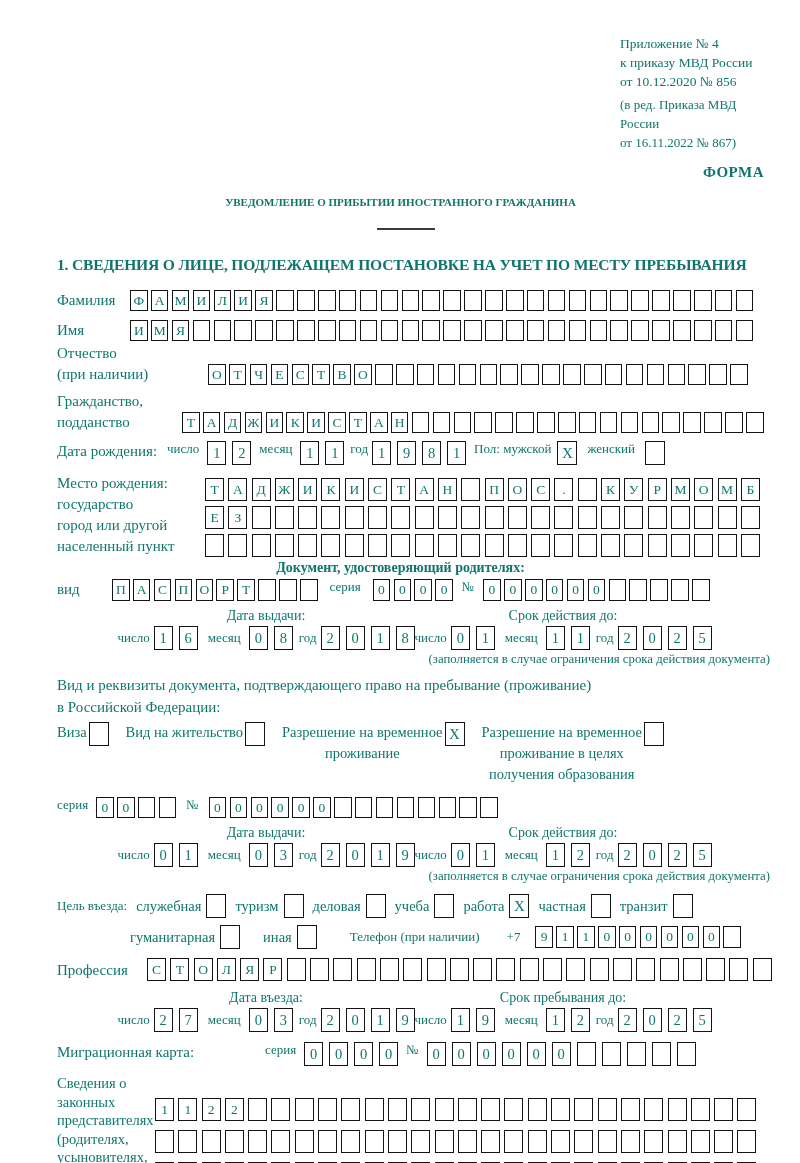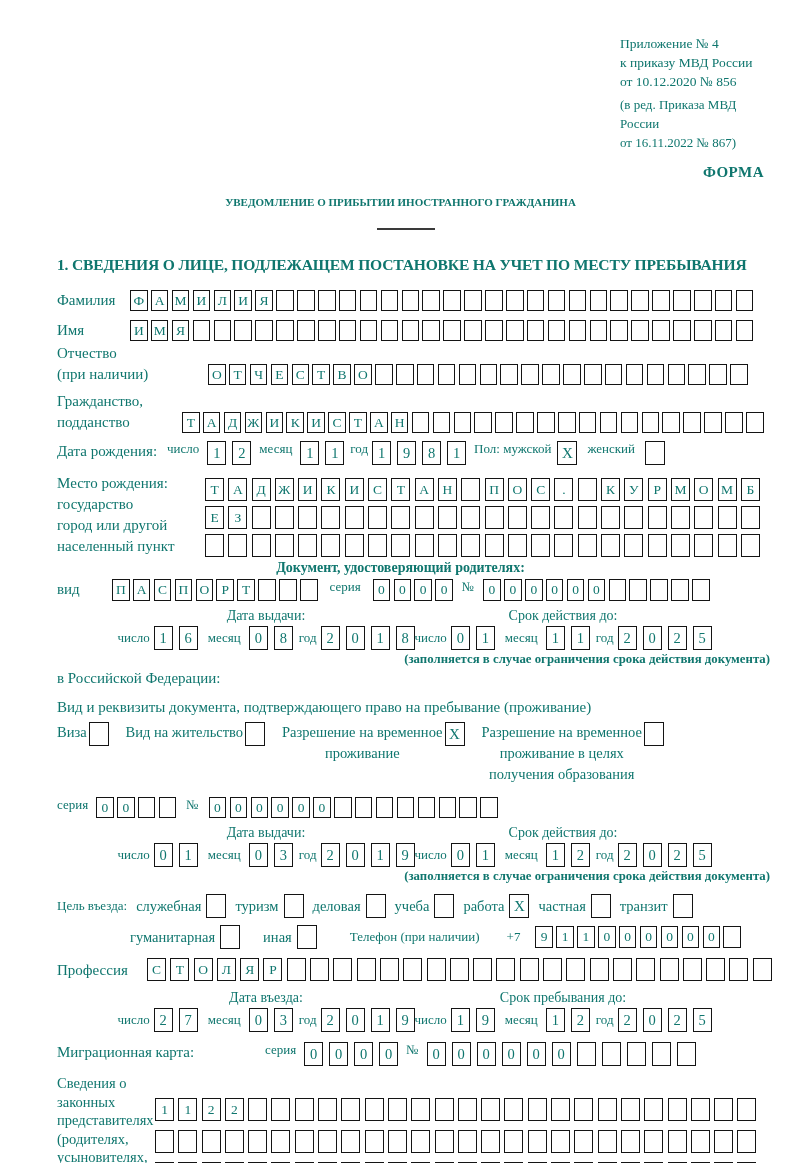--- a/index.html
+++ b/index.html
@@ -23,21 +23,21 @@
         text-align:center;font-size:13.5px;line-height:19px;font-family:inherit;}
   .cell.wide{width:19px;height:23px;line-height:21px;}
   .cell.date{width:19px;height:24px;line-height:22px;font-size:14.5px;}
   .cell.cbx{width:20px;height:24px;line-height:22px;font-size:15px;}
   .center{margin-left:-28px;text-align:center;}
   .dochead{font-weight:bold;font-size:14px;margin-top:3px;}
   .dates{display:flex;justify-content:center;margin-top:6px;}
   .dg{display:flex;flex-direction:column;}
   .dghead{text-align:center;font-size:14px;line-height:17px;}
   .dgrow{display:flex;align-items:center;margin-top:2px;}
-  .dnote{text-align:right;font-size:12.8px;margin-top:2px;padding-right:2px;font-weight:bold;}
+  .dnote{text-align:right;font-size:12.8px;margin-top:2px;padding-right:2px;}
   .intro{font-size:15px;line-height:21px;margin-top:8px;}
   .cbrow{display:flex;align-items:flex-start;gap:17px;margin-top:4px;font-size:14.5px;}
   .cbitem{display:flex;align-items:flex-start;gap:2px;}
   .cblabel{white-space:pre-line;text-align:center;line-height:21px;}
   .purposerow{display:flex;align-items:center;gap:9px;font-size:14.5px;}
   .pitem{display:flex;align-items:center;gap:5px;}
   .ml6{margin-left:6px;} .ml8{margin-left:8px;} .ml10{margin-left:10px;} .ml4{margin-left:4px;}
 </style>
 </head>
 <body>
@@ -393,22 +393,22 @@
             <span class="cell date">2</span>
             <span class="cell date">0</span>
             <span class="cell date">2</span>
             <span class="cell date">5</span>
           </span>
       </div>
     </div>
   </div>
   <div class="dnote">(заполняется в случае ограничения срока действия документа)</div>
 
+  <div class="intro">Вид и реквизиты документа, подтверждающего право на пребывание (проживание)</div>
   <div class="intro" style="margin-top:1px">в Российской Федерации:</div>
-  <div class="intro">Вид и реквизиты документа, подтверждающего право на пребывание (проживание)</div>
 
   <div class="cbrow">
     <div class="cbitem">
       <span class="cblabel">Виза</span>
       <span class="boxrow">
           <span class="cell cbx"></span>
         </span>
     </div>
     <div class="cbitem">
       <span class="cblabel">Вид на жительство</span>

